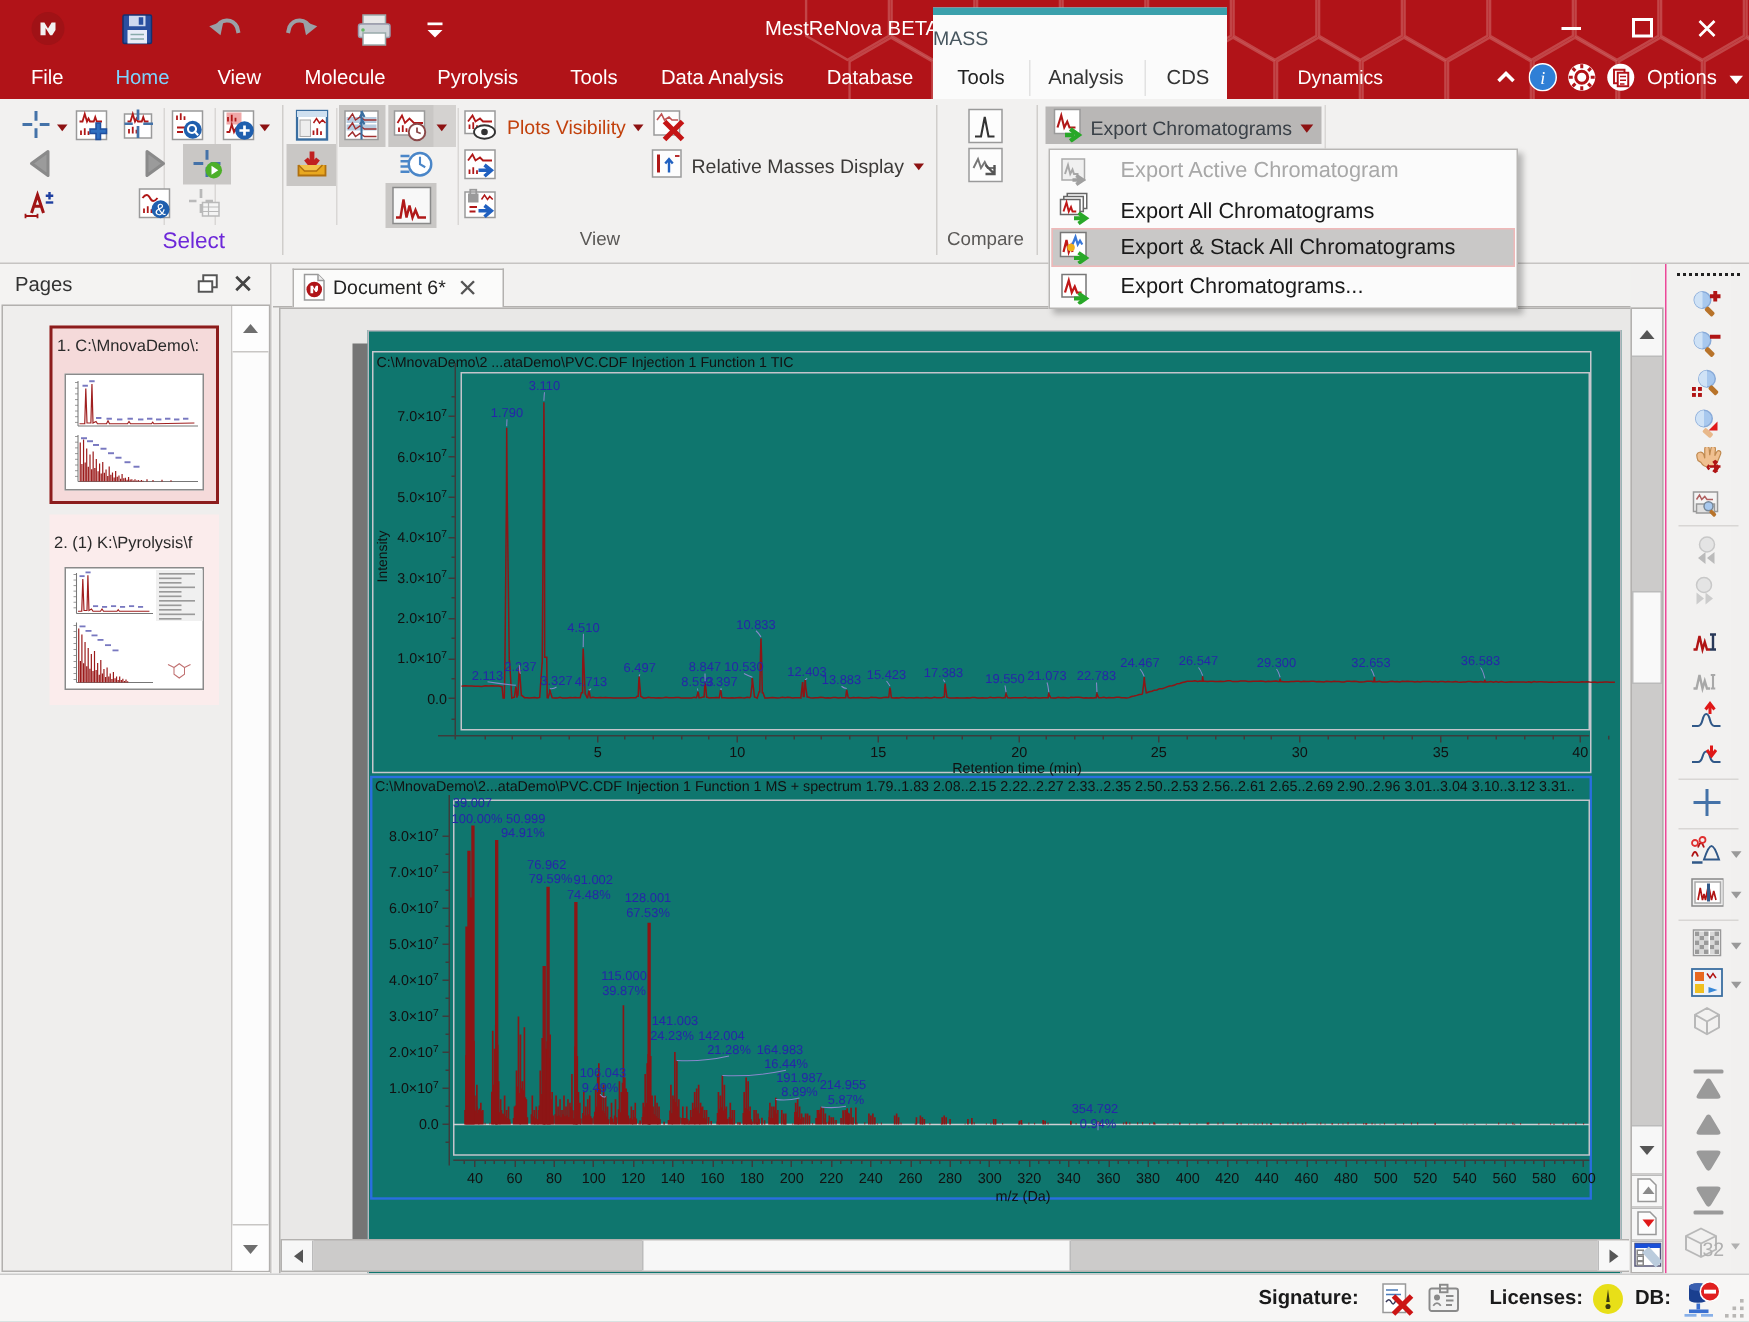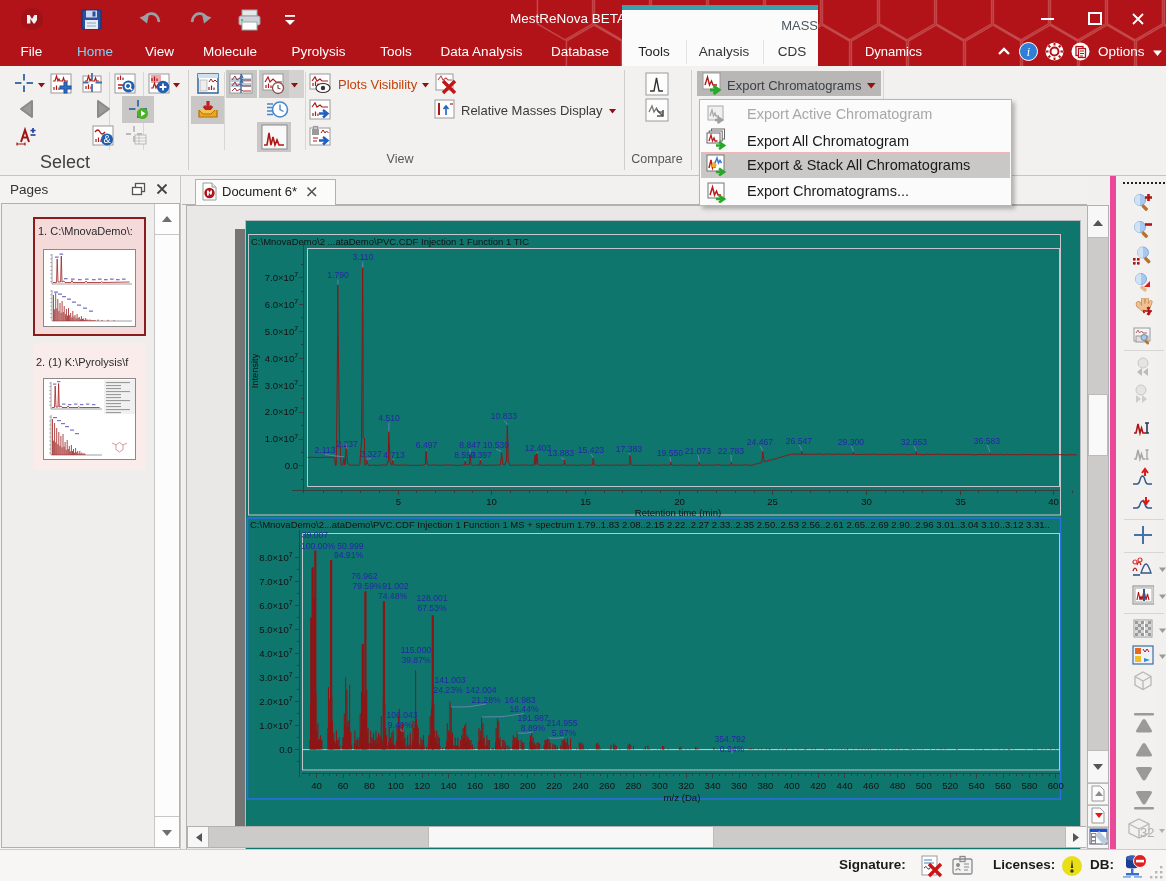--- a/index.html
+++ b/index.html
@@ -98,21 +98,21 @@
       <rect x="1" y="2" width="13" height="2" fill="#fff"></rect>
     </svg>
     <svg style="position:absolute;left:1086px;top:10px;" width="18" height="18" viewBox="0 0 18 18">
       <rect x="3" y="3" width="12" height="11" fill="none" stroke="#fff" stroke-width="2"></rect>
     </svg>
     <svg style="position:absolute;left:1129px;top:10px;" width="18" height="18" viewBox="0 0 18 18">
       <path d="M4 4 L14 14 M14 4 L4 14" stroke="#fff" stroke-width="1.8"></path>
     </svg>
     <div class="abs" style="left:622px;top:5px;width:196px;height:61px;background:#fbfbfb"></div>
     <div class="abs" style="left:622px;top:5px;width:196px;height:5px;background:#3ba0ac"></div>
-    <div class="abs" style="left:622px;top:18px;width:196px;text-align:right;color:#47565f;font-size:13px">MASS</div>
+    <div class="abs" style="left:622px;top:18px;width:196px;text-align:left;color:#47565f;font-size:13px">MASS</div>
     <div class="abs" style="left:31.5px;top:44px;width:120px;margin-left:-60px;text-align:center;color:#fff;font-size:13.5px">File</div>
     <div class="abs" style="left:95px;top:44px;width:120px;margin-left:-60px;text-align:center;color:#7dd3fc;font-size:13.5px">Home</div>
     <div class="abs" style="left:159.5px;top:44px;width:120px;margin-left:-60px;text-align:center;color:#fff;font-size:13.5px">View</div>
     <div class="abs" style="left:230px;top:44px;width:120px;margin-left:-60px;text-align:center;color:#fff;font-size:13.5px">Molecule</div>
     <div class="abs" style="left:318.5px;top:44px;width:120px;margin-left:-60px;text-align:center;color:#fff;font-size:13.5px">Pyrolysis</div>
     <div class="abs" style="left:396px;top:44px;width:120px;margin-left:-60px;text-align:center;color:#fff;font-size:13.5px">Tools</div>
     <div class="abs" style="left:481.5px;top:44px;width:120px;margin-left:-60px;text-align:center;color:#fff;font-size:13.5px">Data Analysis</div>
     <div class="abs" style="left:580px;top:44px;width:120px;margin-left:-60px;text-align:center;color:#fff;font-size:13.5px">Database</div>
     <div class="abs" style="left:654px;top:44px;width:100px;margin-left:-50px;text-align:center;color:#222;font-size:13.5px">Tools</div>
     <div class="abs" style="left:724px;top:44px;width:100px;margin-left:-50px;text-align:center;color:#333;font-size:13.5px">Analysis</div>
@@ -218,21 +218,21 @@
     <path d="M4 18v-3 M6.5 18v-4.5 M9 18v-2.5" stroke="#b01818" stroke-width="1.2" fill="none"></path>
     <circle cx="15" cy="15.5" r="6" fill="#1f5fae"></circle>
     <text x="15" y="19.22" font-size="10.8" fill="#fff" text-anchor="middle" font-family="Liberation Sans">&amp;</text>
   </svg>
 <svg style="position:absolute;left:124px;top:124px;" width="24" height="24" viewBox="0 0 24 24">
     <path d="M10 2 V8 M10 12 V18 M2 10 H7 M13 10 H18" stroke="#b9b9b9" stroke-width="1.8" fill="none"></path>
     <rect x="11" y="11" width="11" height="9" fill="#f4f4f4" stroke="#b9b9b9"></rect>
     <path d="M11 14 h11 M11 17 h11 M15 11 v9" stroke="#b9b9b9" stroke-width="0.8"></path>
   </svg>
 <div class="abs" style="left:0px;top:220px"></div>
-<div class="abs" style="left:40px;top:152px;width:110px;text-align:left;font-size:18px;color:#404040">Select</div>
+<div class="abs" style="left:40px;top:152px;width:110px;text-align:right;font-size:15px;color:#6d28d9">Select</div>
 <svg style="position:absolute;left:197px;top:72px;" width="23" height="24" viewBox="0 0 23 24">
     <rect x="1" y="2" width="20" height="19" fill="#fff" stroke="#3a6ea0" stroke-width="1.6"></rect>
     <rect x="1" y="2" width="20" height="4" fill="#cfe0f0"></rect>
     <rect x="3" y="8" width="7" height="11" fill="#eee" stroke="#aaa" stroke-width="0.7"></rect>
     <path d="M12 18v-3 M14.5 18v-4.5 M17 18v-2.5" stroke="#b01818" stroke-width="1.2" fill="none"></path>
     <path d="M12 10 l2 -3 l2 3 l2 -2 l2 2" stroke="#b01818" stroke-width="1" fill="none"></path>
   </svg>
 <div class="abs" style="left:191px;top:96px;width:33px;height:28px;background:#c9c7c5"></div>
 <svg style="position:absolute;left:196px;top:98px;" width="24" height="24" viewBox="0 0 24 24">
     <path d="M12 3 v8 M8 8 l4 5 l4 -5" stroke="#c02020" stroke-width="3.2" fill="none"></path>
@@ -852,21 +852,21 @@
     <div class="abs" style="left:0;top:621px;width:20px;height:21px;background:#f7f7f7;border-top:1px solid #bbb"></div>
     <svg style="position:absolute;left:1px;top:621px;" width="19" height="20" viewBox="0 0 19 20">
       <rect x="1" y="2" width="17" height="15" fill="#fff" stroke="#557"></rect>
       <rect x="1" y="2" width="17" height="3" fill="#1a50d8"></rect>
       <rect x="2.5" y="6.5" width="4" height="3" fill="#fff" stroke="#888"></rect>
       <rect x="2.5" y="10.5" width="4" height="3" fill="#fff" stroke="#888"></rect>
       <rect x="2.5" y="14" width="4" height="2.5" fill="#fff" stroke="#888"></rect>
       <path d="M8 6 L17 16" stroke="#bcd" stroke-width="6"></path>
     </svg>
   </div>
-<div class="abs" style="left:1110px;top:176px;width:44px;height:673px;background:#f2f1f0;border-left:6px solid #ec4899">
+<div class="abs" style="left:1110px;top:176px;width:44px;height:673px;background:#f2f1f0;border-left:1px solid #ec4899">
     <div class="abs" style="left:7px;top:6px;width:42px;height:2px;border-top:2.4px dotted #222"></div>
     <svg style="position:absolute;left:16px;top:17px;" width="22" height="22" viewBox="0 0 22 22">
       <circle cx="8" cy="7" r="5.5" fill="#a8c8ee" stroke="#88aad8" stroke-width="1"></circle>
       <path d="M8 1.5 A5.5 5.5 0 0 0 8 12.5 Z" fill="#cfe2f6"></path>
       <rect x="11.5" y="11" width="7" height="3.4" rx="1" transform="rotate(45 11.5 11)" fill="#b8732a"></rect>
       <path d="M13 4.5 h7 M16.5 1 v7" stroke="#b01414" stroke-width="2.6"></path>
     </svg>
     <svg style="position:absolute;left:16px;top:44px;" width="22" height="22" viewBox="0 0 22 22">
       <circle cx="8" cy="7" r="5.5" fill="#a8c8ee" stroke="#88aad8" stroke-width="1"></circle>
       <path d="M8 1.5 A5.5 5.5 0 0 0 8 12.5 Z" fill="#cfe2f6"></path>
@@ -1056,21 +1056,21 @@
       <rect x="7" y="7" width="2.4" height="2.4" fill="#b8b6b4"></rect>
       <rect x="7" y="12" width="2.4" height="2.4" fill="#b8b6b4"></rect>
       <rect x="12" y="2" width="2.4" height="2.4" fill="#b8b6b4"></rect>
       <rect x="12" y="7" width="2.4" height="2.4" fill="#b8b6b4"></rect>
       <rect x="12" y="12" width="2.4" height="2.4" fill="#b8b6b4"></rect>
     </svg>
   </div>
 <div class="abs" style="left:699px;top:99px;width:313px;height:107px;background:#fbfbfb;border:1px solid #b8b6b4;box-shadow:3px 3px 4px rgba(0,0,0,0.25)">
     <div class="abs" style="left:1px;top:52px;width:309px;height:26px;background:#c9c8c7;border:1px solid #efb8b8"></div>
     <div class="abs" style="left:47px;top:6px;font-size:14.5px;color:#a8a8a8">Export Active Chromatogram</div>
-    <div class="abs" style="left:47px;top:33px;font-size:14.5px;color:#1a1a1a">Export All Chromatogram</div>
+    <div class="abs" style="left:47px;top:33px;font-size:14.5px;color:#1a1a1a">Export All Chromatograms</div>
     <div class="abs" style="left:47px;top:57px;font-size:14.5px;color:#1a1a1a">Export &amp; Stack All Chromatograms</div>
     <div class="abs" style="left:47px;top:83px;font-size:14.5px;color:#1a1a1a">Export Chromatograms...</div>
     <svg style="position:absolute;left:7px;top:5px;" width="20" height="20" viewBox="0 0 20 20">
       <rect x="1" y="1" width="15" height="14" fill="#f0f0f0" stroke="#aaa"></rect>
       <path d="M3 11 l2 -6 l1.5 6 l1.5 -3 l1 3 h3" fill="none" stroke="#a8a8a8" stroke-width="1.3"></path>
       <path d="M8 15 h5 M10.5 12 l4.5 3 l-4.5 3" fill="none" stroke="#a0a0a0" stroke-width="2.4"></path>
     </svg>
     <svg style="position:absolute;left:6px;top:28px;" width="22" height="22" viewBox="0 0 22 22">
       <rect x="5.5" y="1" width="13" height="10" fill="#fff" stroke="#666"></rect>
       <rect x="3.2" y="3" width="13" height="10" fill="#fff" stroke="#666"></rect>

